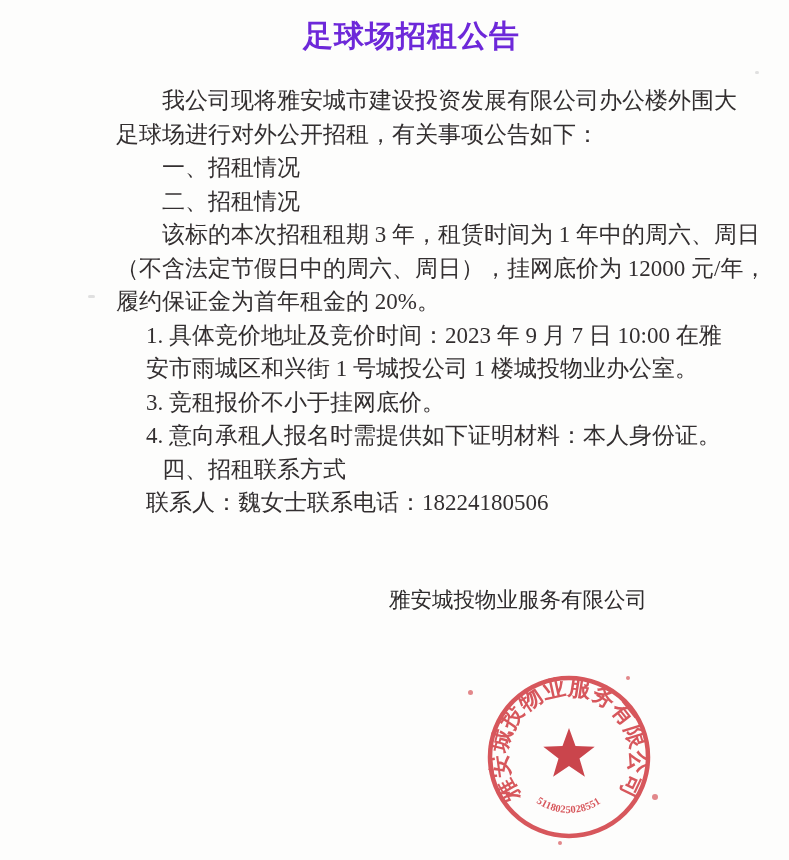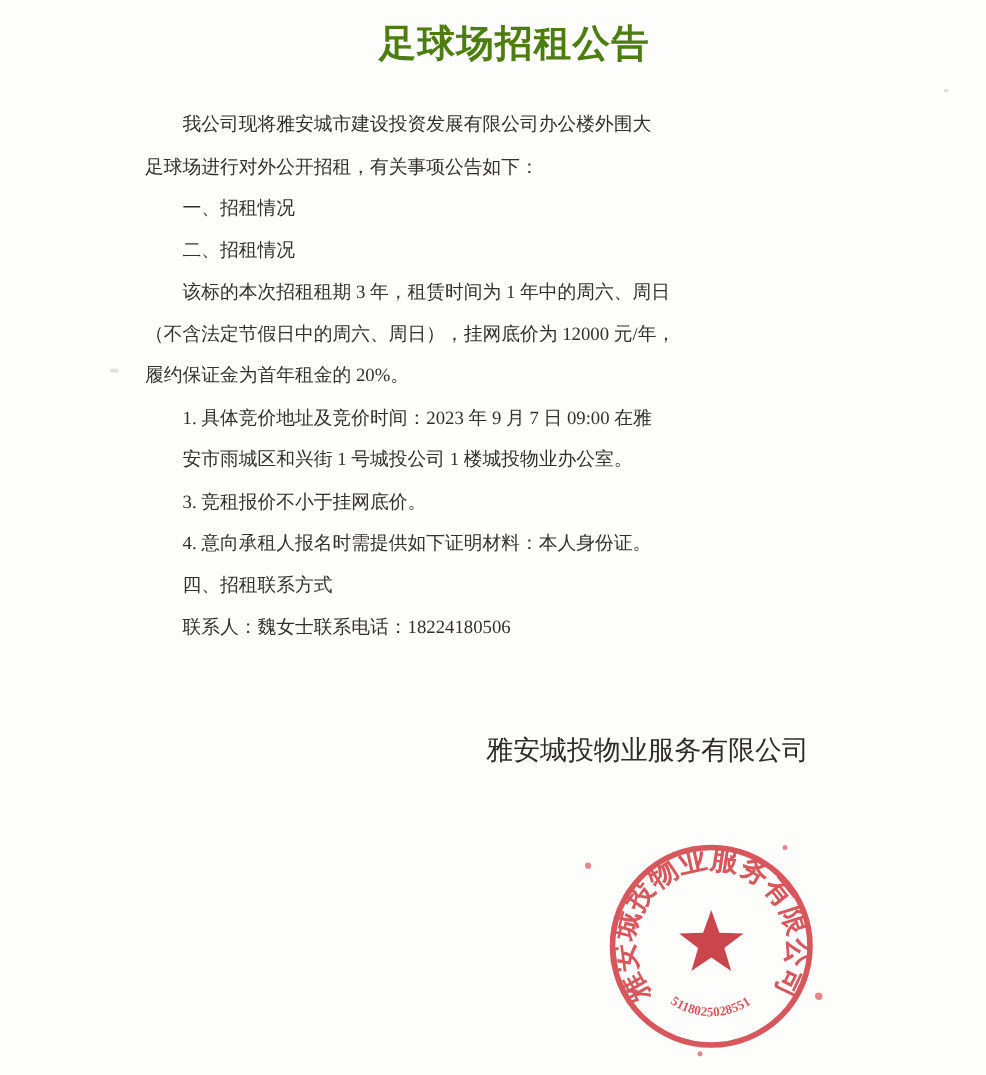--- a/index.html
+++ b/index.html
@@ -18,25 +18,25 @@
     top: 14px;
     width: 591px;
   }
   .title {
     margin: 0 0 26px 0;
     font-size: 30px;
     font-weight: bold;
     line-height: 44px;
     text-align: center;
     letter-spacing: 1px;
-    color: #4d7c0f;
+    color: #6d28d9;
   }
   .body p {
     margin: 0;
-    font-size: 15px;
+    font-size: 23px;
     line-height: 33.5px;
     white-space: pre;
   }
   p.indent { text-indent: 2em; }
   p.list { margin-left: 30px; }
   .signature {
     margin: 63px 58px 0 auto;
     width: 262px;
     text-align: center;
     font-size: 21.5px;
@@ -86,21 +86,21 @@
     <h1 class="title">足球场招租公告</h1>
 
     <div class="body" id="body-paragraphs">
         <p class="indent">我公司现将雅安城市建设投资发展有限公司办公楼外围大
 足球场进行对外公开招租，有关事项公告如下：</p>
         <p class="indent">一、招租情况</p>
         <p class="indent">二、招租情况</p>
         <p class="indent">该标的本次招租租期 3 年，租赁时间为 1 年中的周六、周日
 （不含法定节假日中的周六、周日），挂网底价为 12000 元/年，
 履约保证金为首年租金的 20%。</p>
-        <p class="list">1. 具体竞价地址及竞价时间：2023 年 9 月 7 日 09:00 在雅
+        <p class="list">1. 具体竞价地址及竞价时间：2023 年 9 月 7 日 10:00 在雅
 安市雨城区和兴街 1 号城投公司 1 楼城投物业办公室。</p>
         <p class="list">3. 竞租报价不小于挂网底价。</p>
         <p class="list">4. 意向承租人报名时需提供如下证明材料：本人身份证。</p>
         <p class="indent">四、招租联系方式</p>
         <p class="list">联系人：魏女士联系电话：18224180506</p>
       </div>
 
     <div class="signature">
       <div>雅安城投物业服务有限公司</div>
     </div>

